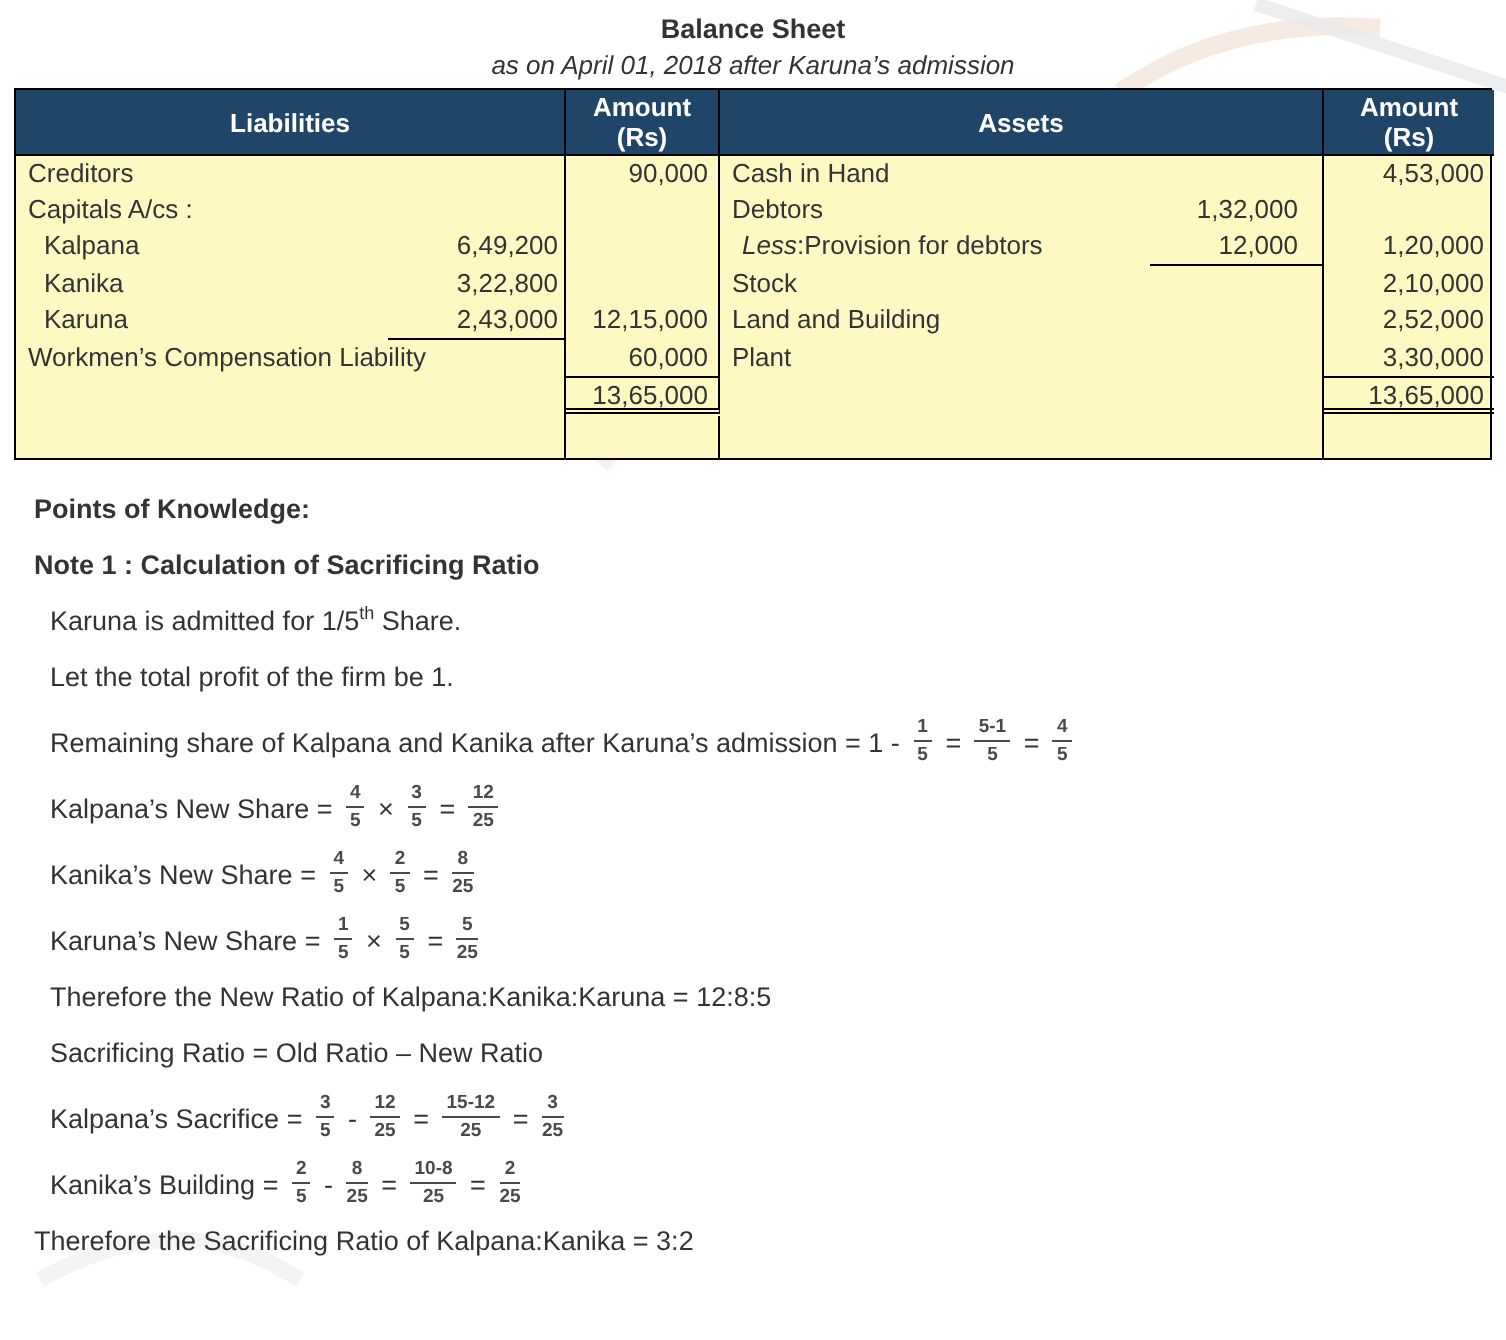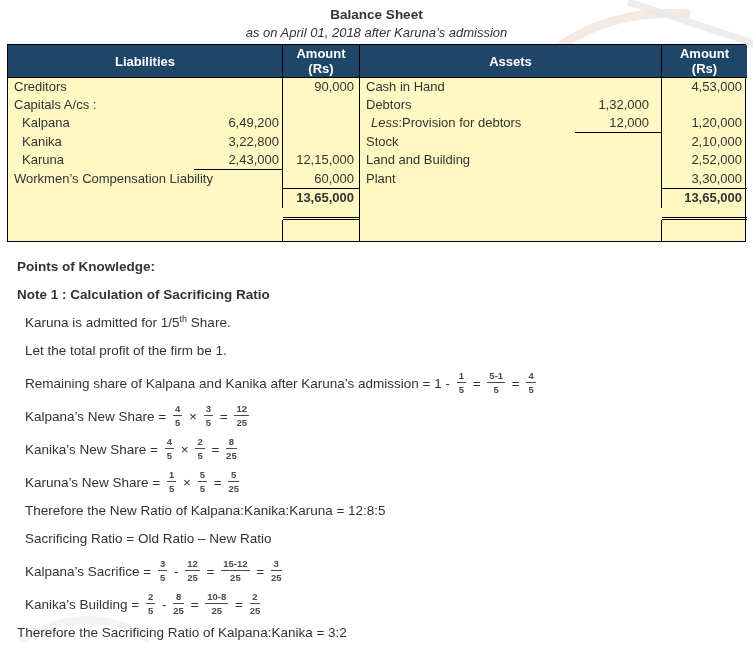--- a/index.html
+++ b/index.html
@@ -54,24 +54,24 @@
   .c4.amt{padding-right:5px;}
   .lbl{white-space:nowrap;}
   .lbl.indent{padding-left:8px;}
   .lbl.indent-sm{padding-left:5px;}
   .inner{margin-left:auto;text-align:right;white-space:nowrap;}
   .c1 .inner{padding-right:3px;}
   .c3 .inner{padding-right:12px;}
   .sum-line{border-bottom:1px solid var(--border);padding-left:34px;}
   .ital{font-style:italic;}
   .total-amt{
-    font-weight:bold;text-align:center;line-height:18px;
+    font-weight:normal;text-align:center;line-height:18px;
     border-top:1px solid var(--border);
     border-bottom:3px double var(--border);
-    height:32px;
+    height:19px;
   }
   .blank{height:20px;}
   .spacer{height:21px;}
 
   
   .points{position:relative;z-index:2;margin-top:17px;padding-left:10px;font-size:13.5px;}
   .points p{line-height:16px;}
   .p-head{font-weight:bold;margin-bottom:12px;}
   .p-line{padding-left:8px;margin-bottom:12px;}
   .p-frac{padding-left:8px;margin-bottom:8px;display:flex;align-items:center;}

